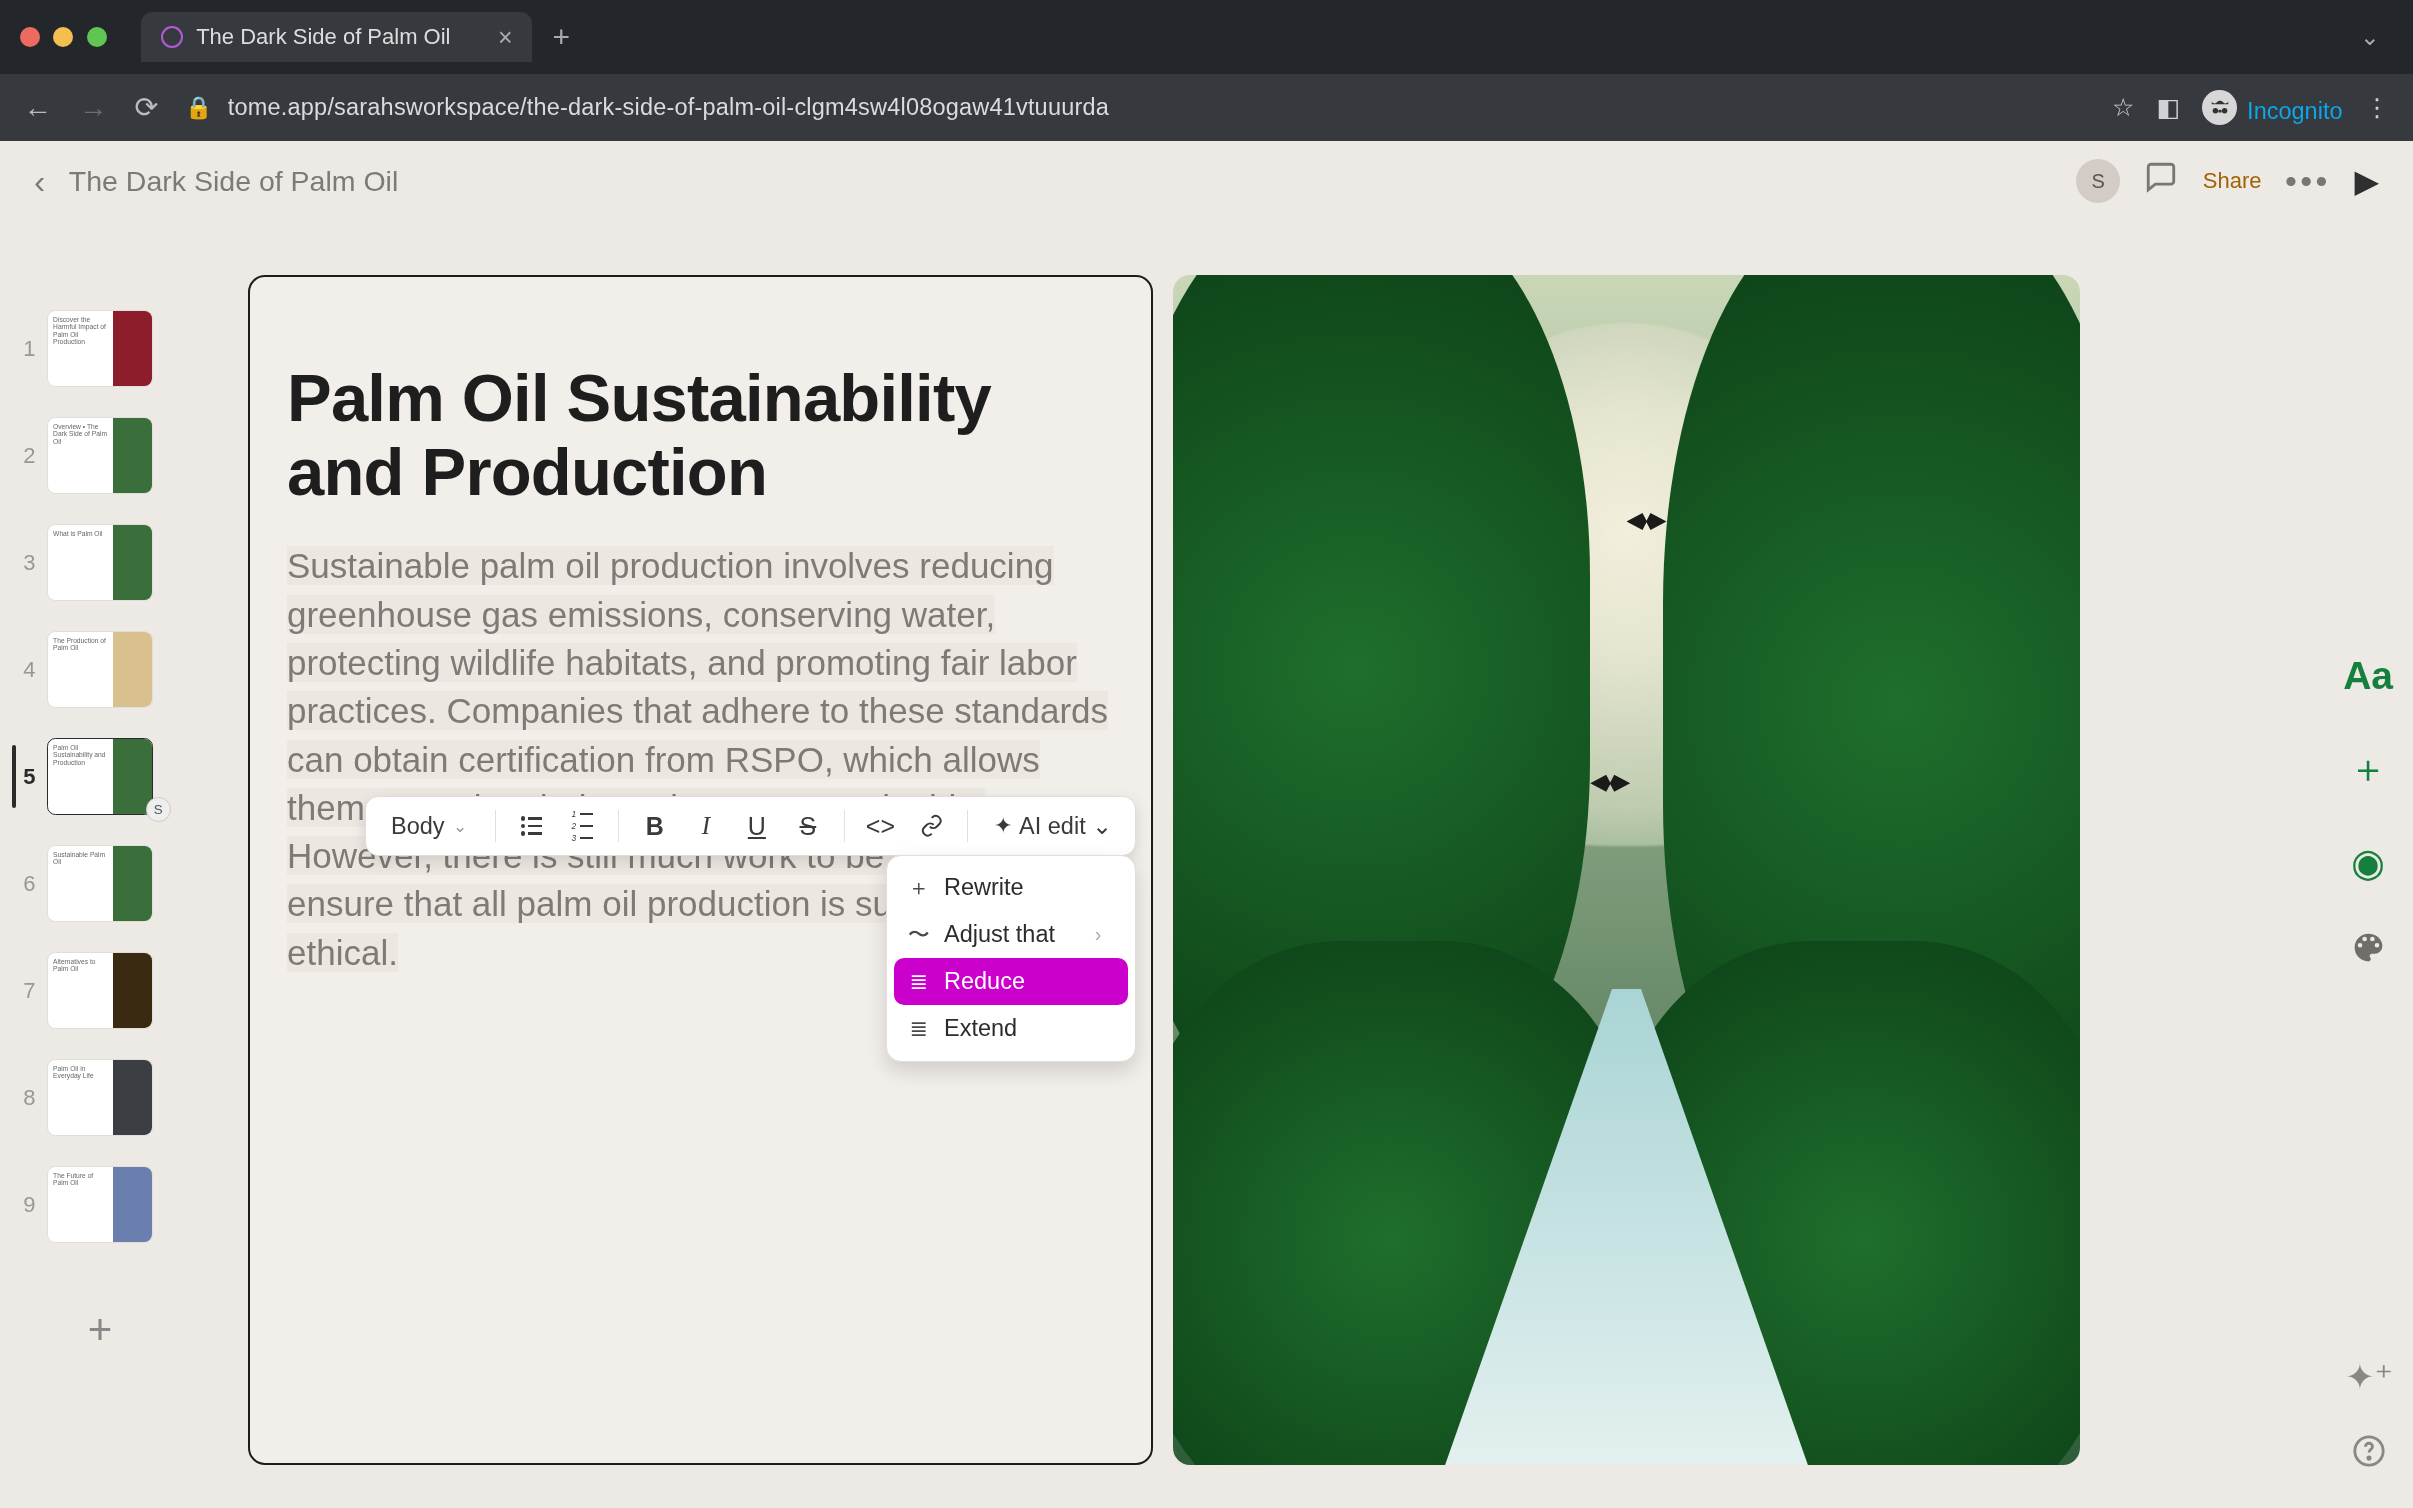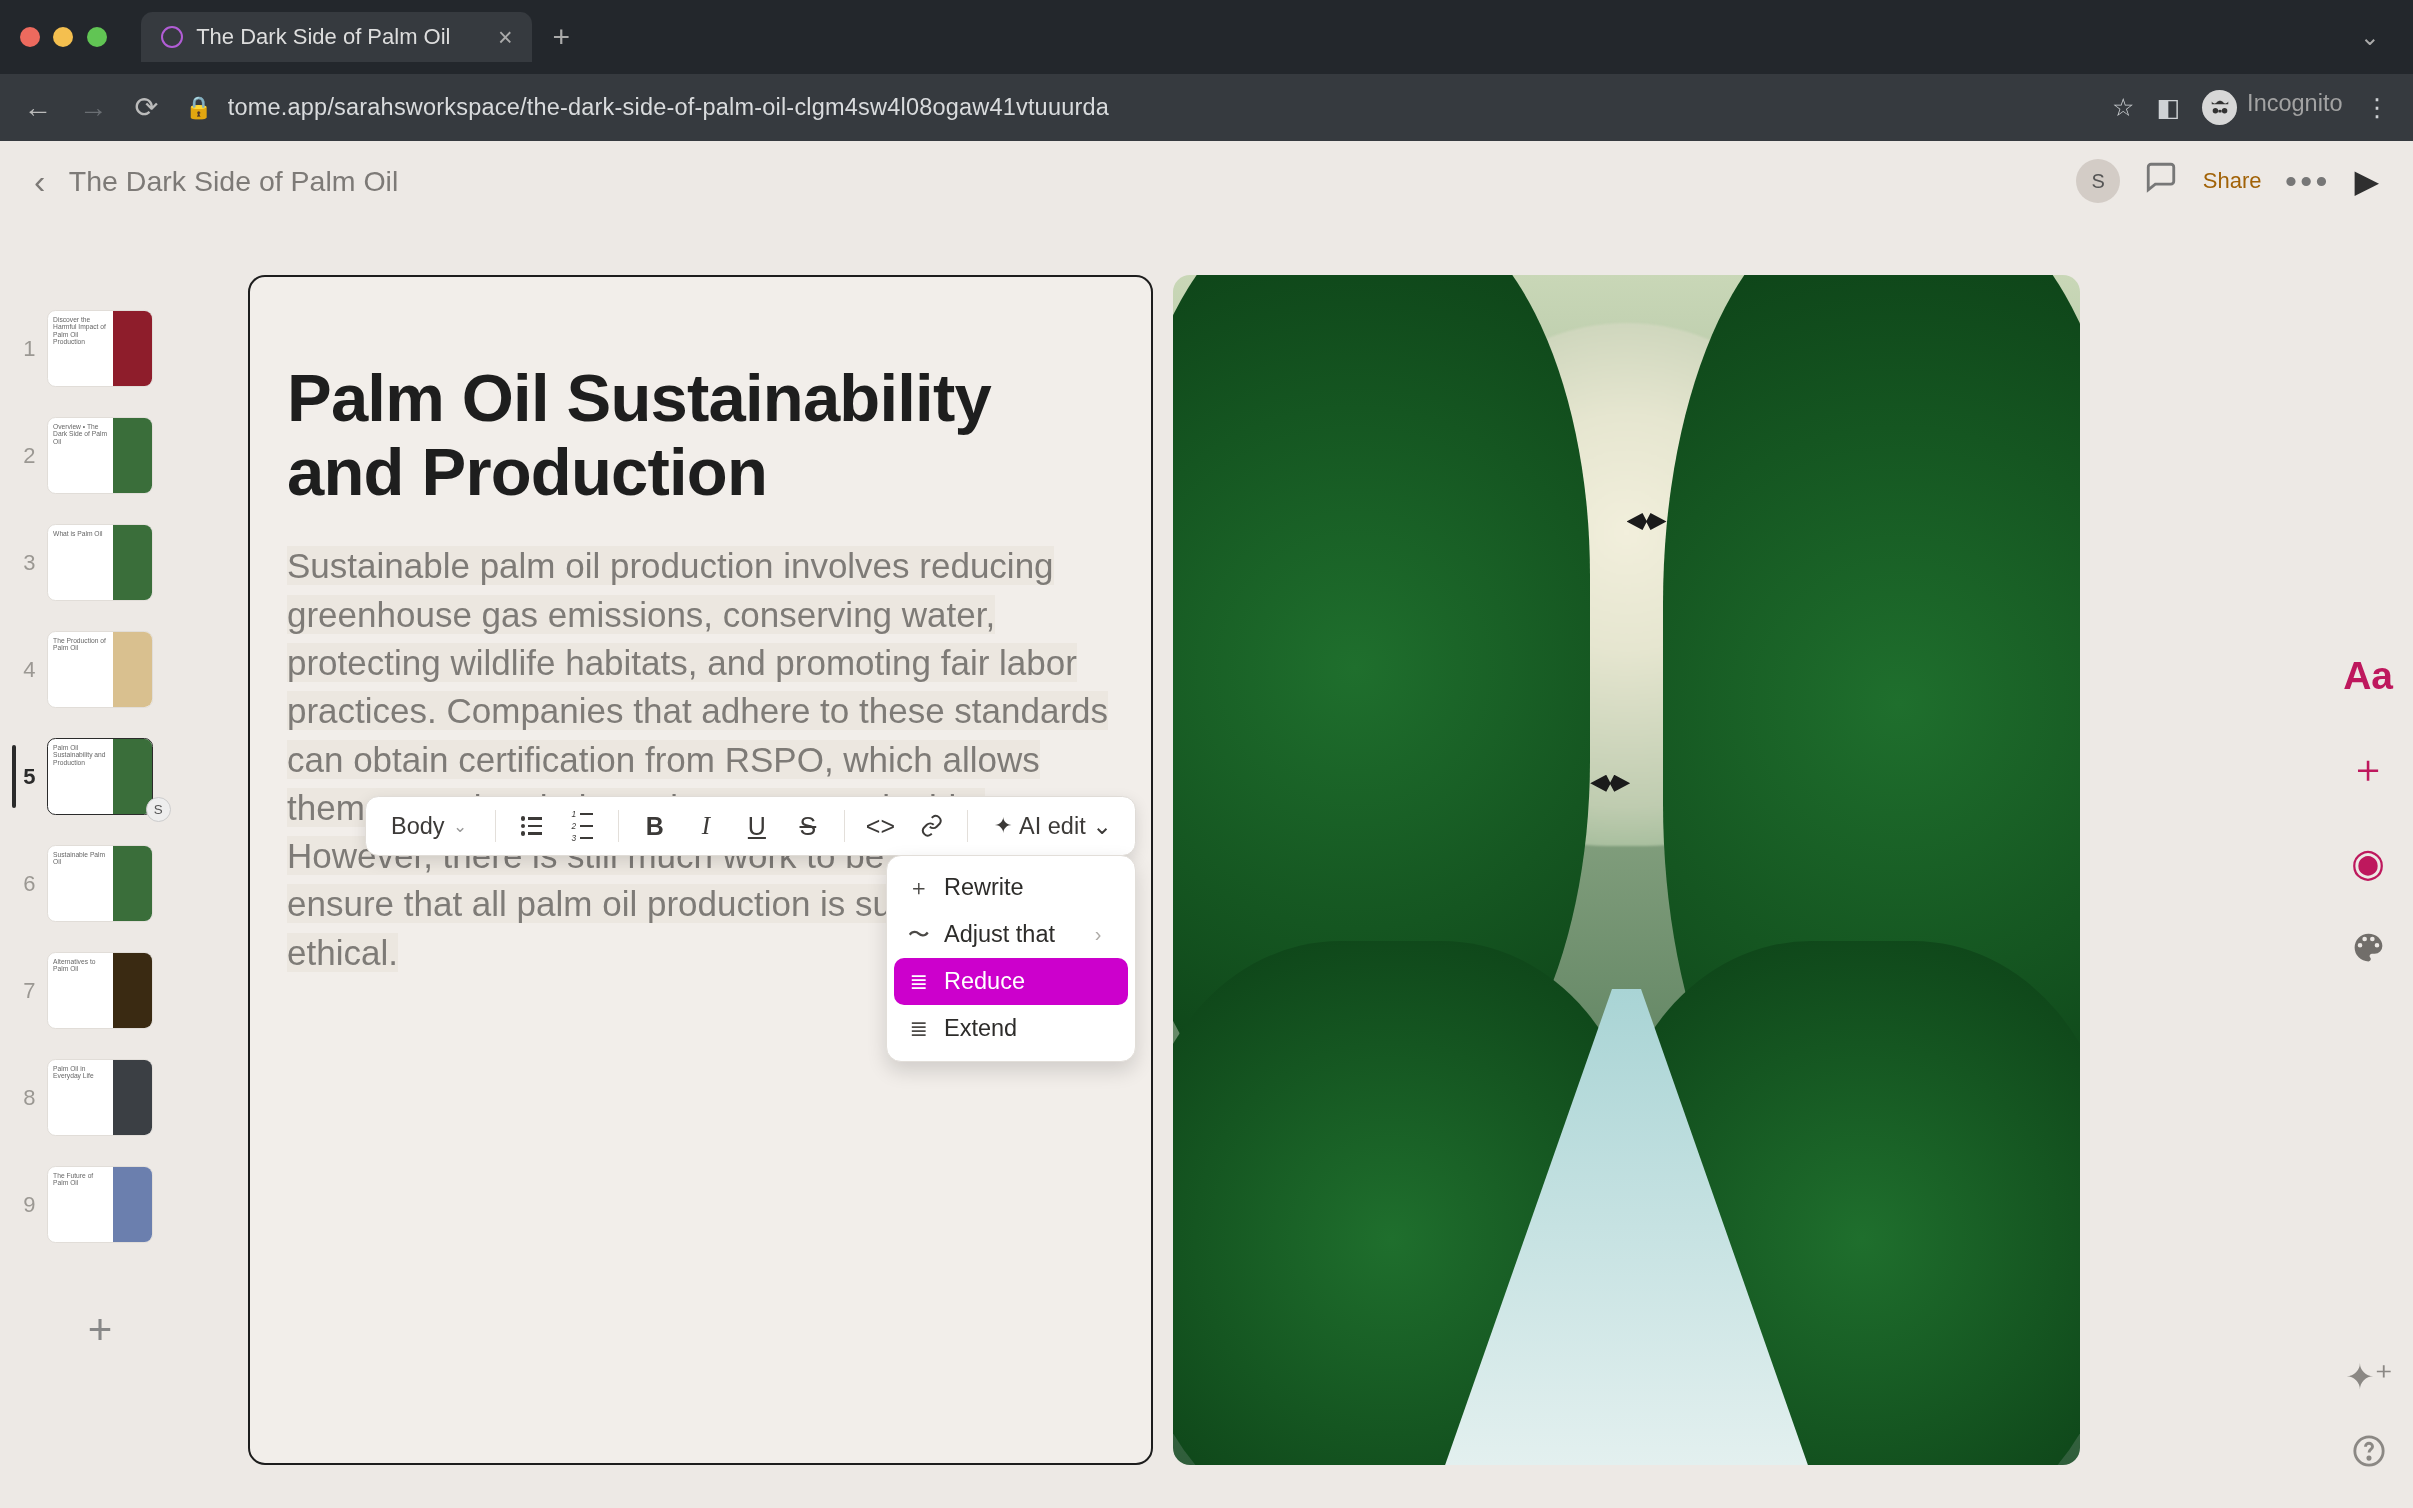--- a/index.html
+++ b/index.html
@@ -17,21 +17,21 @@
 .tab-spacer { flex:1; }
 .chev { color:#aaa; font-size:23.5px; margin-right:13.4px; }
 
 .url-bar { height:67px; background:#363a3f; display:flex; align-items:center; padding:0 23.5px; color:#d9dbdd; font-size:23.5px; }
 .url-bar .navbtn { color:#bbb; font-size:28.5px; margin-right:27px; }
 .url-bar .navbtn.dis { color:#6a6e73; }
 .url-bar .lock { margin-right:15px; color:#cfd2d5; font-size:22px; }
 .url-bar .url { flex:1; letter-spacing:0.2px; }
 .url-bar .right { display:flex; align-items:center; gap:22px; }
 .url-bar .right .ico { color:#cfd2d5; font-size:25px; }
-.incog { display:flex; align-items:flex-start; gap:10px; color:#a3a3a3; font-size:23.5px; }
+.incog { display:flex; align-items:flex-end; gap:10px; color:#0ea5e9; font-size:23.5px; }
 .incog .glyph { width:35px; height:35px; border-radius:50%; background:#d7d7d7; display:flex; align-items:center; justify-content:center; color:#333;}
 
 
 .app-bar { height:80px; display:flex; align-items:center; padding:0 34px; }
 .app-bar .back { color:#7d7a77; font-size:34px; margin-right:23.5px; }
 .app-bar .title { color:#7d7a77; font-size:28.5px; font-weight:500; }
 .app-bar .spacer { flex:1; }
 .app-bar .avatar { width:44px; height:44px; border-radius:50%; background:#d3ccc6; display:flex; align-items:center; justify-content:center; font-size:20px; color:#555; margin-right:23.5px; }
 .app-bar .ico { color:#777; font-size:34px; margin-right:25px; }
 .app-bar .share { color:#a16207; font-size:22px; margin-right:23.5px; }
@@ -94,21 +94,21 @@
 
 .ai-menu { position:absolute; left:886px; top:855px; width:250px; background:#fff; border:0.8px solid #e2ded9; border-radius:15px; box-shadow:0 8.4px 20px rgba(0,0,0,.14); padding:8.4px 6.7px; z-index:6; }
 .ai-menu .item { display:flex; align-items:center; gap:13.4px; height:47px; padding:0 13.4px; border-radius:10px; font-size:23.5px; color:#2d2c2a; }
 .ai-menu .item .ic { width:23.5px; text-align:center; color:#4b4946; font-size:22px; }
 .ai-menu .item .chev { margin-left:auto; color:#adaaa6; font-size:20px; }
 .ai-menu .item.hl { background:#cc00cc; color:#fff; }
 .ai-menu .item.hl .ic { color:#fff; }
 
 
 .right-rail { position:absolute; right:20px; top:654px; display:flex; flex-direction:column; gap:44px; align-items:center; }
-.right-rail .ric { color:#be185d; font-size:39px; }
+.right-rail .ric { color:#15803d; font-size:39px; }
 .right-rail .ric.aa { font-weight:600; }
 .rr-bottom { position:absolute; right:20px; bottom:32px; display:flex; flex-direction:column; gap:37px; align-items:center; }
 .rr-bottom .ric { color:#8b8884; font-size:35px; }
 
 .listicon { display:inline-flex; flex-direction:column; gap:3.4px; }
 .listicon span { display:flex; align-items:center; gap:3.4px; }
 .listicon .b { width:4.2px; height:4.2px; background:#3c3a38; border-radius:50%; }
 .listicon .l { width:13.4px; height:2.5px; background:#3c3a38; }
 .listicon.num .b { width:auto; height:auto; background:none; font-size:8.4px; line-height:1; }
 </style>

